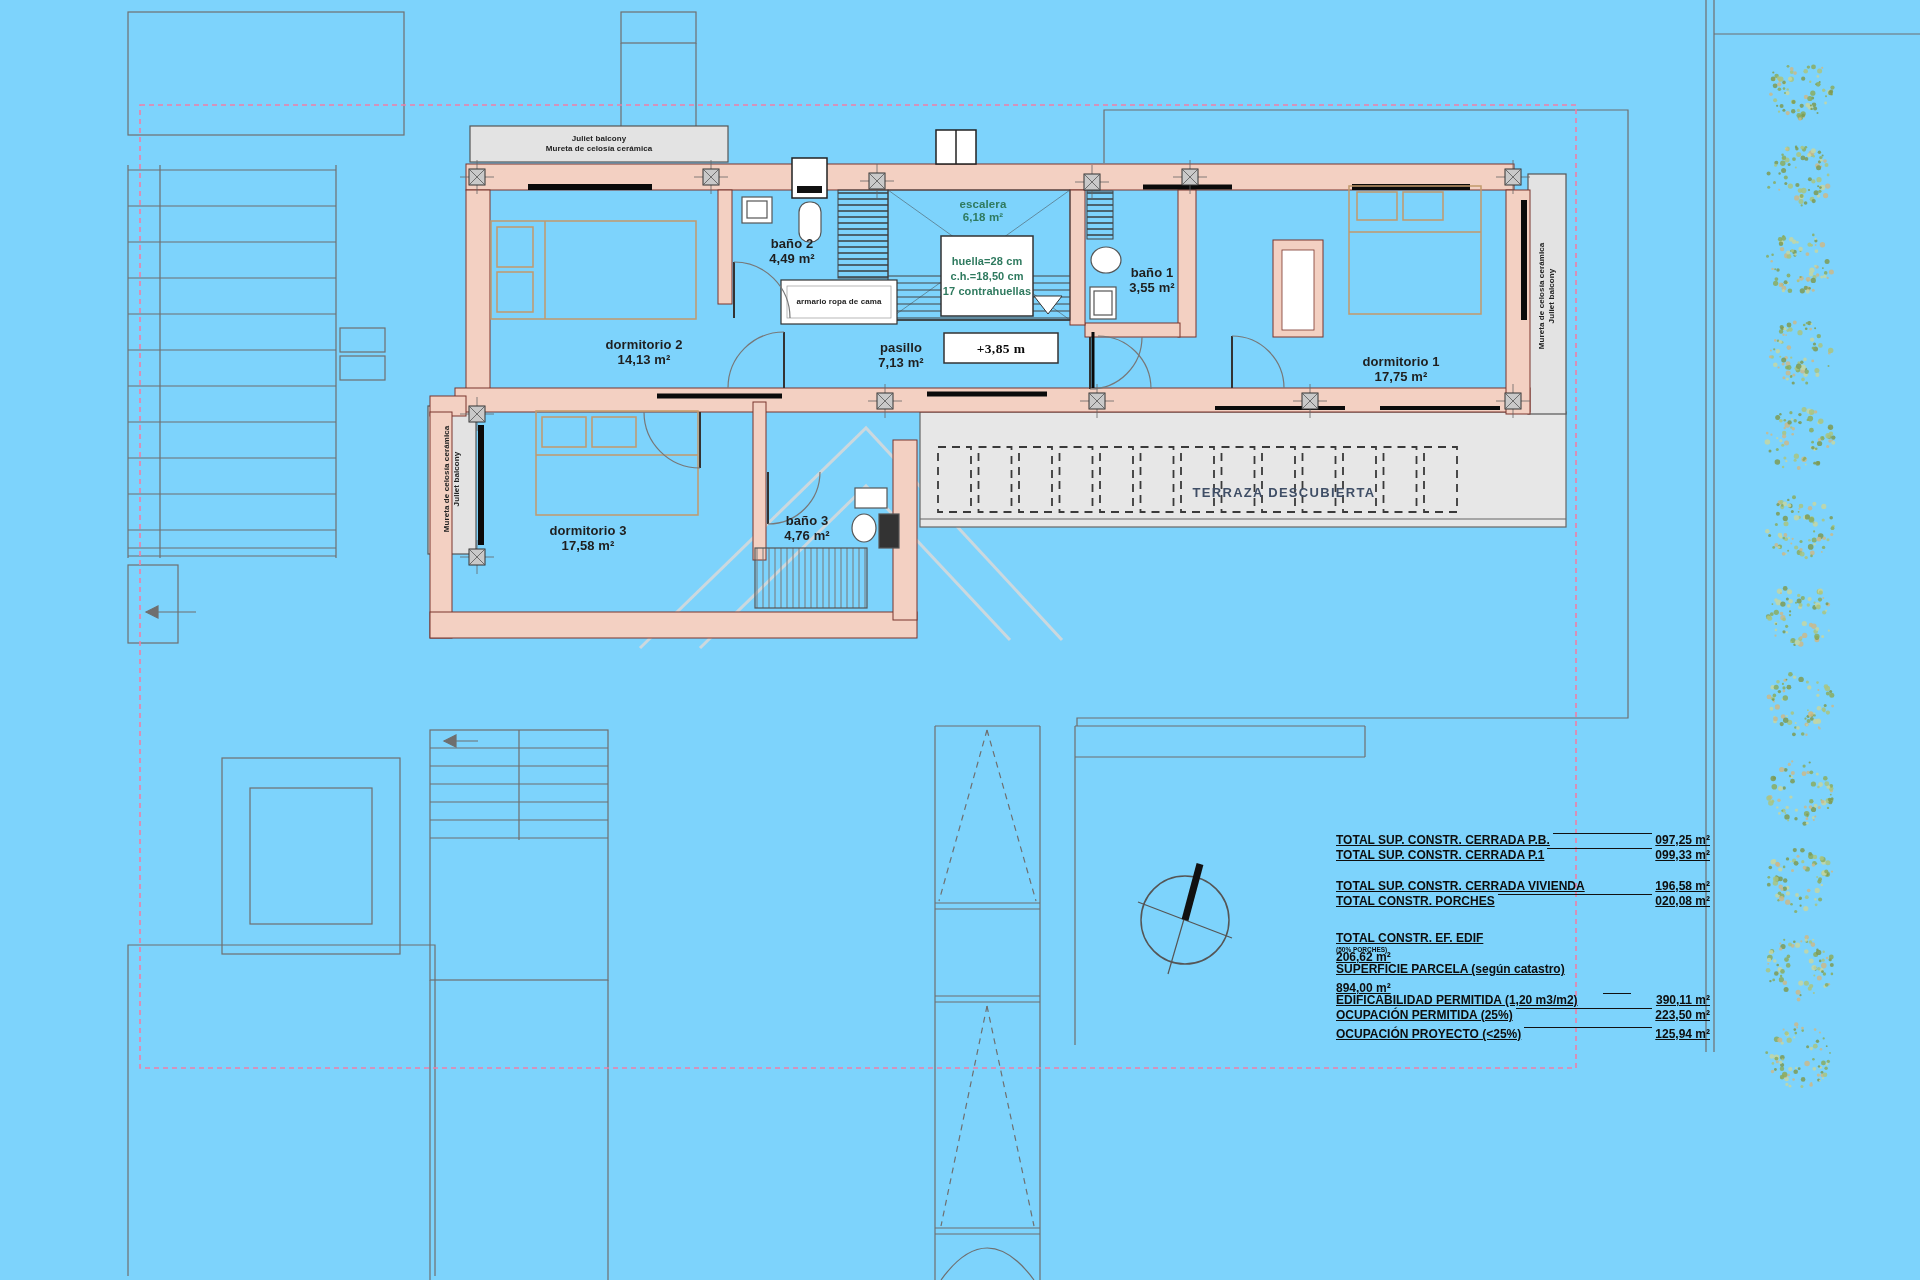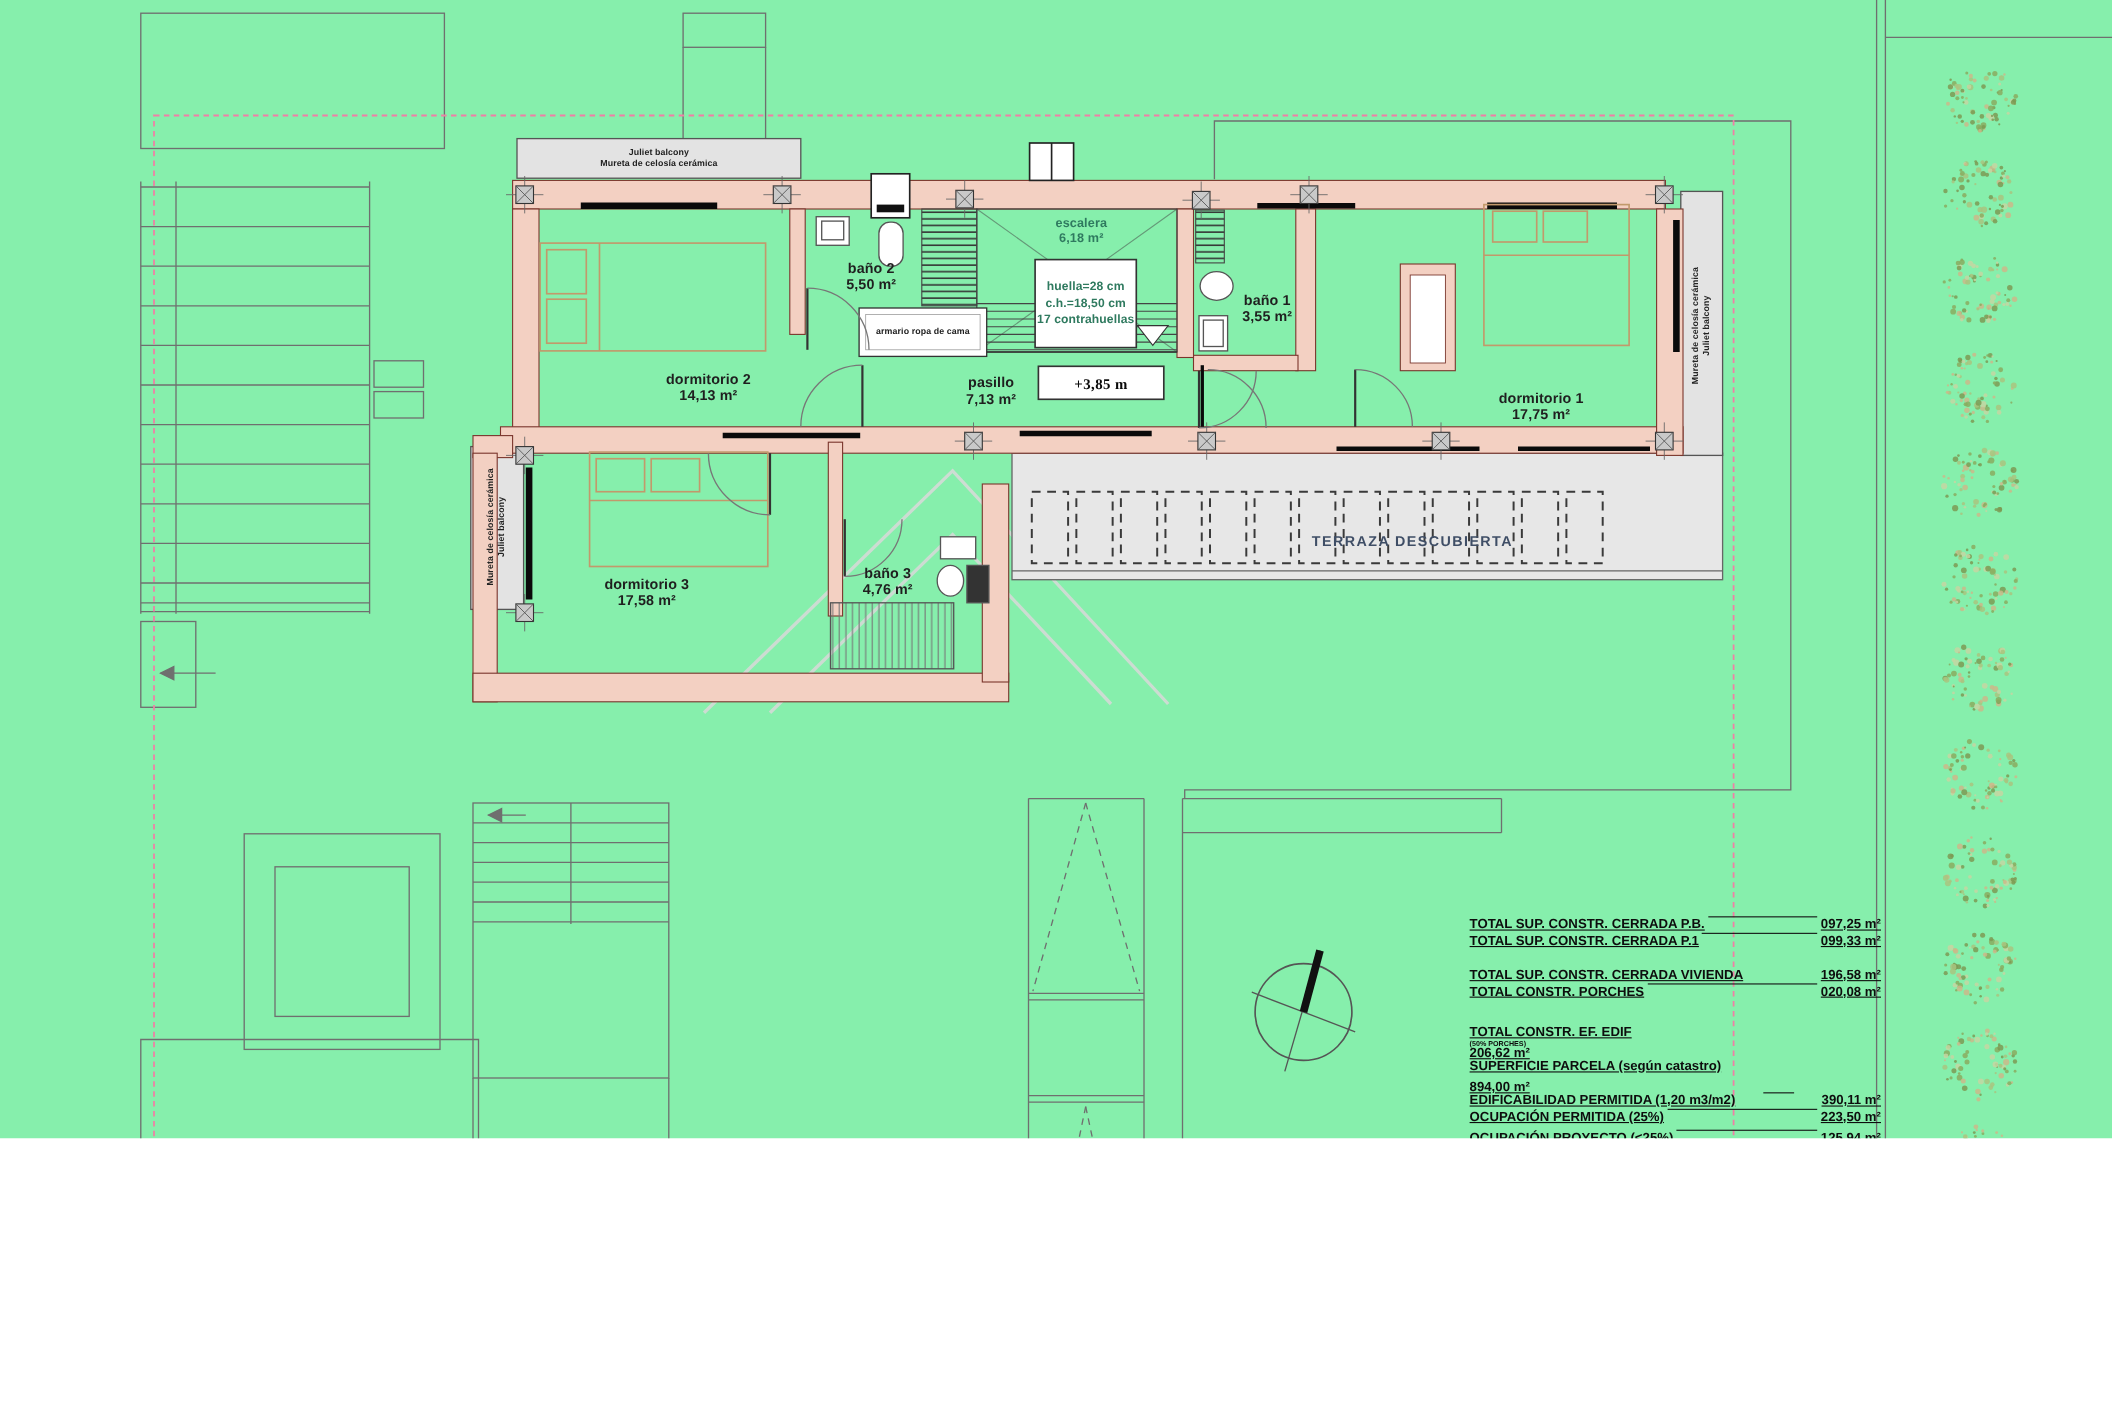--- a/index.html
+++ b/index.html
@@ -1,16 +1,16 @@
 <!DOCTYPE html>
 <html style="--wall-fill: #f3d0c2; --wall-stroke: #7a352c; --boundary-dash: #ef7fa6; --terrace-fill: #e7e7e7; --balcony-fill: #e3e3e3; --stair-note-green: #2f7a5f; --terrace-text: #3f4e66; --furniture-tan: #c2996b;"><head>
 <meta charset="utf-8">
 <style>
   html,body{margin:0;padding:0;background:#fff;}
-  .canvas{position:relative;width:1920px;height:1035px;background:#86efac;overflow:hidden;
+  .canvas{position:relative;width:1920px;height:1280px;background:#7dd3fc;overflow:hidden;
           font-family:"Liberation Sans",sans-serif;}
   svg.plan{position:absolute;left:0;top:0;}
   .lbl{position:absolute;transform:translate(-50%,-50%);text-align:center;font-weight:700;
        font-size:13px;line-height:1.15;color:#1f1f1f;letter-spacing:.1px;white-space:nowrap;}
   .lbl.green{color:var(--stair-note-green);font-size:11.5px;}
   .lbl.huella{font-size:11px;line-height:1.35;}
   .lbl.tiny{font-size:8px;font-weight:600;color:#222;line-height:1.3;}
   .lbl.vert{transform:translate(-50%,-50%) rotate(-90deg);}
   .lbl.terrtxt{color:var(--terrace-text);letter-spacing:1.3px;font-size:13px;text-align:center;}
   .lbl.lvl{font-size:13.5px;color:#0a0a0a;letter-spacing:.4px;}
@@ -1195,21 +1195,21 @@
   <div>Mureta de celosía cerámica</div>
   <div>Juliet balcony</div>
 </div>
 <div class="lbl tiny vert" style="left:1547px;top:296px;">
   <div>Mureta de celosía cerámica</div>
   <div>Juliet balcony</div>
 </div>
 
 <div class="lbl" style="left:792px;top:252px;">
   <div>baño 2</div>
-      <div>5,50 m²</div>
+      <div>4,49 m²</div>
 </div>
 <div class="lbl green" style="left:983px;top:211px;">
   <div>escalera</div>
       <div>6,18 m²</div>
 </div>
 <div class="lbl green huella" style="left:987px;top:276px;">
   <div>huella=28 cm</div>
   <div>c.h.=18,50 cm</div>
   <div>17 contrahuellas</div>
 </div>

